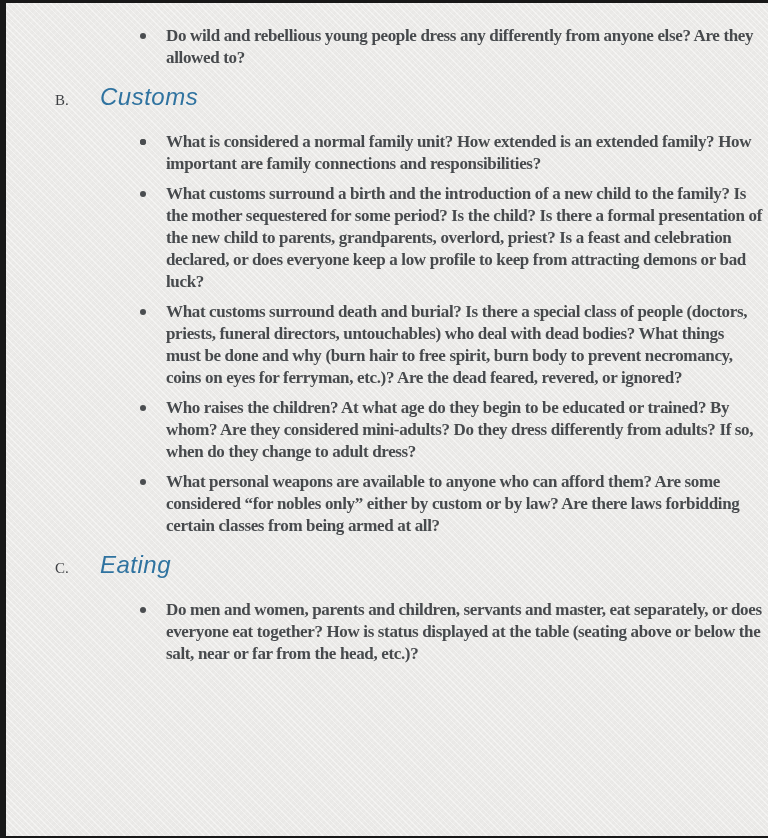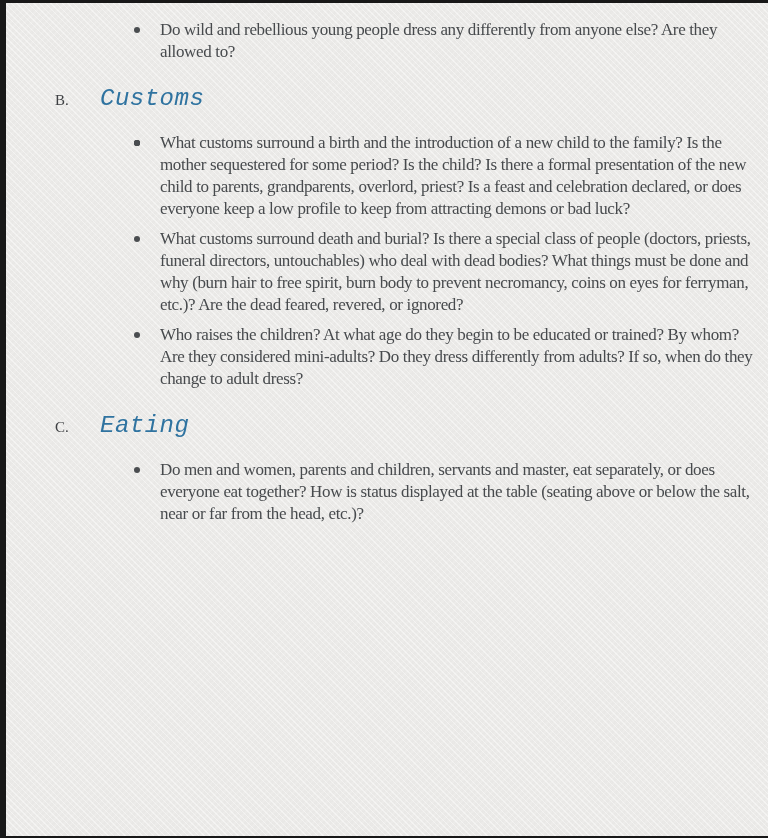--- a/index.html
+++ b/index.html
@@ -20,22 +20,23 @@
     background-color: #efeeec;
     background-image:
       repeating-linear-gradient(45deg,  rgba(255,255,255,0.35) 0 1px, rgba(0,0,0,0.012) 1px 4px),
       repeating-linear-gradient(-45deg, rgba(255,255,255,0.00) 0 2px, rgba(0,0,0,0.010) 2px 5px);
     padding-top: 8px;
     box-sizing: border-box;
     overflow: hidden;
   }
   ul.bullets {
     list-style: none;
-    margin: 8px;
+    margin: 14px;
     padding: 0 0 0 146px;
+    font-weight: bold;
   }
   ul.bullets li {
     position: relative;
     width: 596px;
     margin: 0 0 8px 0;
     font-size: 17px;
     line-height: 22px;
     letter-spacing: -0.35px;
     color: #474a4d;
     text-align: left;
@@ -55,26 +56,25 @@
     margin: 14px 0 20px 49px;
   }
   .heading .letter {
     width: 45px;
     flex: 0 0 45px;
     font-family: "Liberation Serif", "DejaVu Serif", serif;
     font-size: 15px;
     color: #3e4043;
   }
   .heading .title {
-    font-family: Liberation Mono, monospace;
+    font-family: Liberation Sans, sans-serif;
     font-style: italic;
     font-size: 24px;
     letter-spacing: 0.5px;
     color: #2f73a0;
-    margin-top: 8px;
   }
 </style>
 </head>
 <body>
 
 <div class="page">
 
   <ul class="bullets">
     <li>
       <span class="dot"></span>
@@ -86,32 +86,37 @@
     <span class="letter">B.</span>
     <span class="title">Customs</span>
   </div>
 
   <ul class="bullets">
     <li>
       <span class="dot"></span>
     </li>
     <li>
       <span class="dot"></span>
+      <span>What is considered a normal family unit? How extended is an extended family? How important are family connections and responsibilities?</span>
     </li>
     <li>
       <span class="dot"></span>
       <span>What customs surround a birth and the introduction of a new child to the family? Is the mother sequestered for some period? Is the child? Is there a formal presentation of the new child to parents, grandparents, overlord, priest? Is a feast and celebration declared, or does everyone keep a low profile to keep from attracting demons or bad luck?</span>
     </li>
     <li>
       <span class="dot"></span>
       <span>What customs surround death and burial? Is there a special class of people (doctors, priests, funeral directors, untouchables) who deal with dead bodies? What things must be done and why (burn hair to free spirit, burn body to prevent necromancy, coins on eyes for ferryman, etc.)? Are the dead feared, revered, or ignored?</span>
     </li>
     <li>
       <span class="dot"></span>
       <span>Who raises the children? At what age do they begin to be educated or trained? By whom? Are they considered mini-adults? Do they dress differently from adults? If so, when do they change to adult dress?</span>
+    </li>
+    <li>
+      <span class="dot"></span>
+      <span>What personal weapons are available to anyone who can afford them? Are some considered “for nobles only” either by custom or by law? Are there laws forbidding certain classes from being armed at all?</span>
     </li>
   </ul>
 
   <div class="heading">
     <span class="letter">C.</span>
     <span class="title">Eating</span>
   </div>
 
   <ul class="bullets">
     <li>

